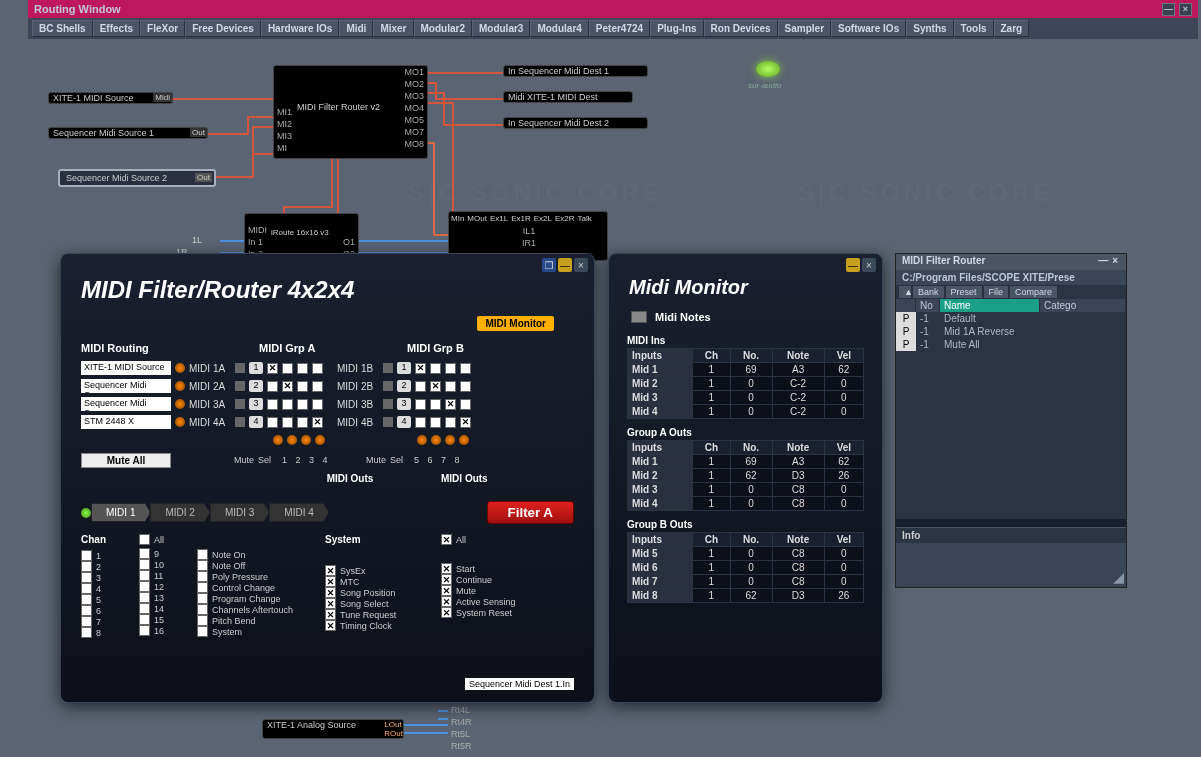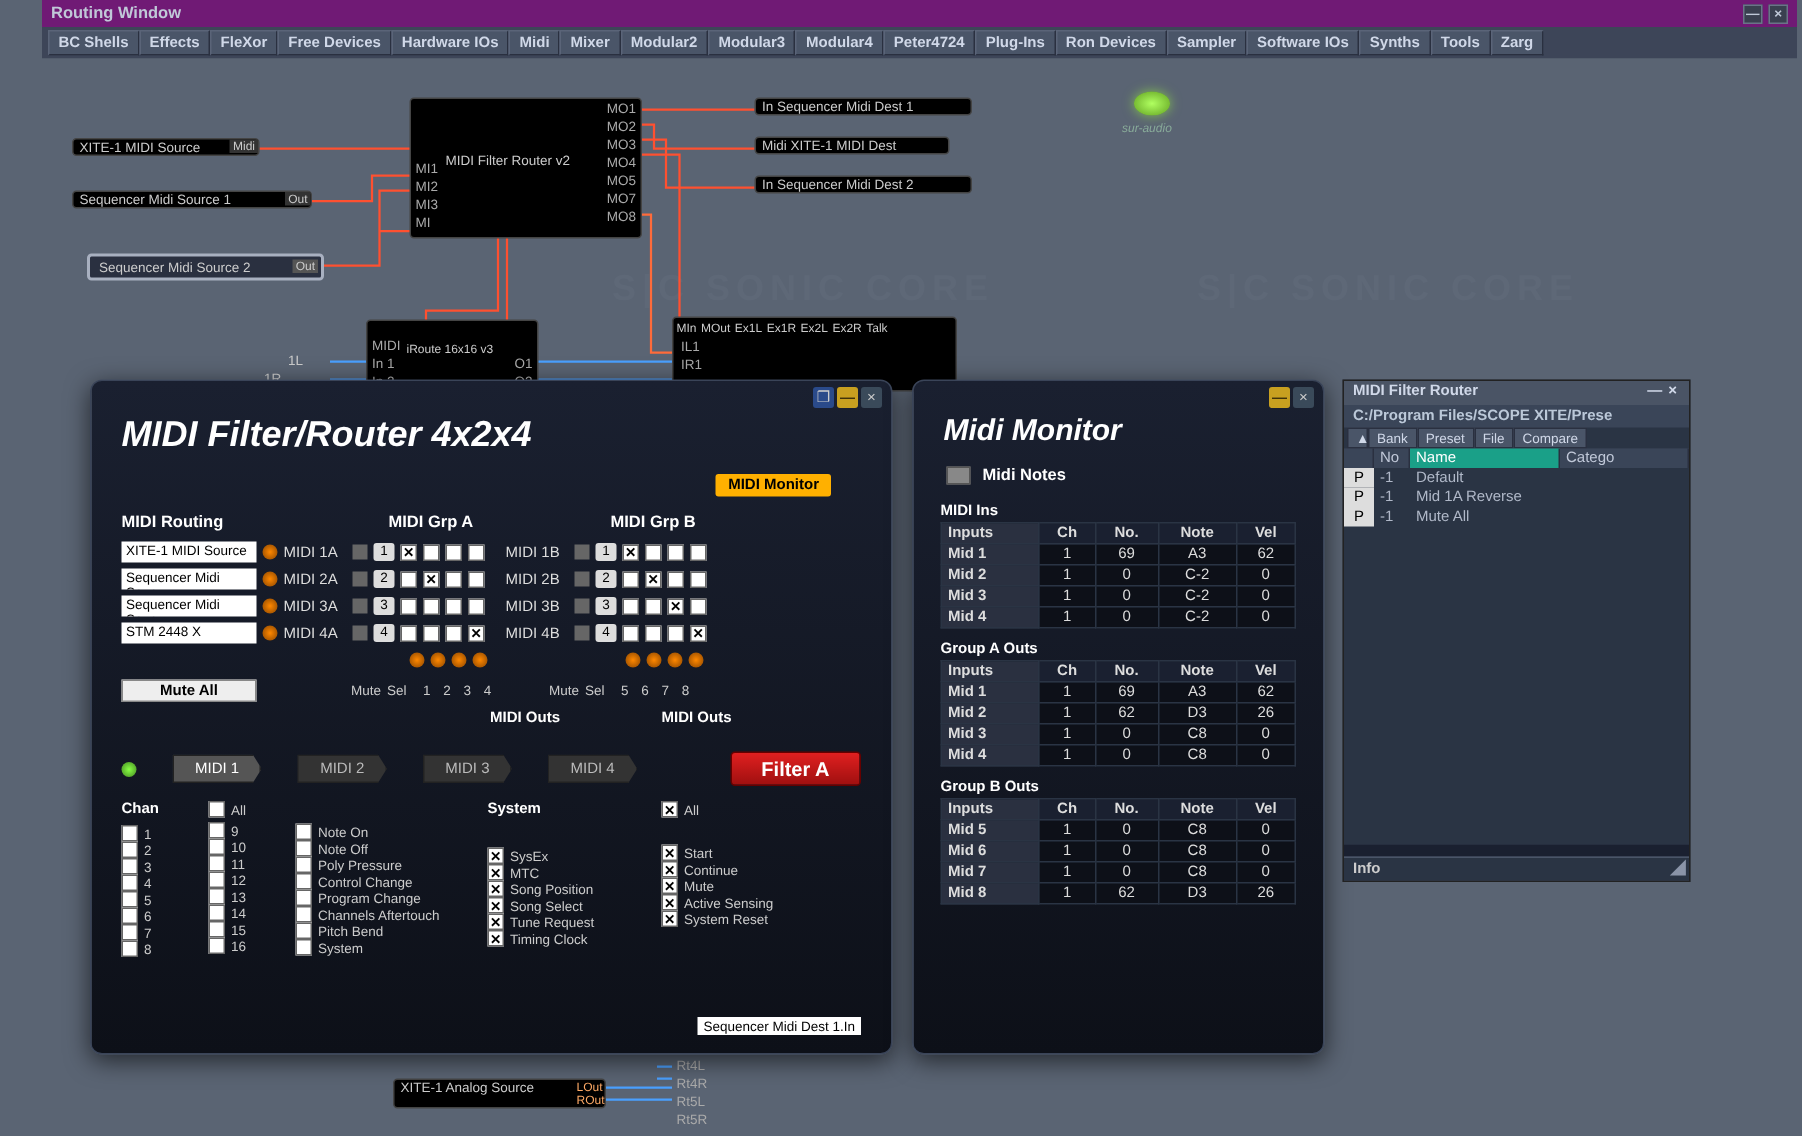--- a/index.html
+++ b/index.html
@@ -1,20 +1,20 @@
 <!DOCTYPE html>
 <html><head>
 <meta charset="utf-8">
 <style>
 * { box-sizing: border-box; margin: 0; padding: 0; }
 body { background: #5a6473; font-family: Arial, sans-serif; font-size: 11px; color: #ccc; width: 1201px; height: 757px; overflow: hidden; position: relative; }
 
 
 .routing-window { position: absolute; top: 0; left: 28px; width: 1170px; height: 757px; background: #5a6473; }
-.rw-titlebar { height: 18px; background: #701a75; color: #c0c8d8; padding: 2px 6px; font-size: 11px; font-weight: bold; display: flex; justify-content: space-between; align-items: center; }
+.rw-titlebar { height: 18px; background: #be185d; color: #c0c8d8; padding: 2px 6px; font-size: 11px; font-weight: bold; display: flex; justify-content: space-between; align-items: center; }
 .rw-titlebar .icons span { display: inline-block; width: 13px; height: 13px; background: #3a4050; border: 1px solid #6a7488; margin-left: 1px; text-align: center; line-height: 10px; font-size: 9px; cursor: pointer; }
 .toolbar { background: #3d4558; padding: 2px 4px; display: flex; gap: 0; flex-wrap: wrap; }
 .toolbar button { background: #4a5568; border: 1px solid #2a3040; border-top-color: #5a6478; border-left-color: #5a6478; color: #d0d8e8; font-size: 10px; padding: 2px 6px; cursor: pointer; font-weight: bold; }
 
 .canvas { position: relative; width: 100%; height: 700px; background: #5a6473; }
 .watermark { position: absolute; color: #6a7485; font-size: 24px; font-weight: bold; letter-spacing: 4px; opacity: 0.25; }
 
 .node-box { position: absolute; background: #000; border: 1px solid #444; border-radius: 3px; color: #ccc; font-size: 9px; }
 .node-box .label { color: #ccc; padding: 2px 4px; }
 .node-port { color: #aaa; font-size: 9px; display: block; padding: 1px 3px; }
@@ -41,21 +41,21 @@
 .routing-row { display: flex; align-items: center; gap: 4px; height: 18px; }
 .src-name { background: #fff; color: #000; width: 90px; font-size: 9px; padding: 1px 3px; height: 14px; overflow: hidden; }
 .led { width: 10px; height: 10px; border-radius: 50%; background: radial-gradient(#ff8800, #884400); display: inline-block; }
 .led.green { background: radial-gradient(#88ff44, #448822); }
 .grp-label { color: #ddd; font-size: 10px; width: 42px; }
 .num-box { background: #ddd; color: #000; width: 14px; height: 12px; font-size: 9px; text-align: center; border-radius: 2px; }
 .chk { width: 11px; height: 11px; background: #fff; border: 1px solid #666; display: inline-flex; align-items: center; justify-content: center; font-size: 9px; color: #000; cursor: pointer; }
 .chk.checked::after { content: "✕"; font-weight: bold; }
 .mute-all-btn { background: #eee; border: 1px solid #888; color: #000; font-size: 10px; padding: 1px 8px; font-weight: bold; cursor: pointer; }
 
-.channel-tabs { display: flex; margin: 10px 20px 4px; align-items: center; gap: 24px; }
+.channel-tabs { display: flex; margin: 10px 20px 4px; align-items: center; }
 .sel-ch-label { background: #222; color: #fff; font-weight: bold; font-size: 10px; padding: 2px 8px; margin-bottom: 2px; }
 .ch-tab { background: #333; color: #bbb; font-size: 10px; padding: 3px 14px; border: 1px solid #222; clip-path: polygon(0 0, 90% 0, 100% 50%, 90% 100%, 0 100%); }
 .ch-tab.active { background: #555; color: #fff; }
 .filter-btn { background: linear-gradient(#e02020, #a01010); color: #fff; font-weight: bold; border: 1px solid #600; padding: 3px 20px; margin-left: auto; border-radius: 3px; cursor: pointer; }
 
 .filter-grid { padding: 6px 20px; display: flex; gap: 18px; }
 .filter-col { display: flex; flex-direction: column; gap: 3px; }
 .filter-col .hdr { color: #fff; font-size: 10px; font-weight: bold; margin-bottom: 2px; }
 .filter-item { display: flex; align-items: center; gap: 4px; font-size: 9px; color: #ccc; }
 .dest-label { position: absolute; bottom: 12px; right: 20px; background: #fff; color: #000; font-size: 9px; padding: 1px 4px; }
@@ -69,21 +69,21 @@
 .mm-table th.rowh { background: #2a3040; text-align: left; }
 .mm-table td { background: #0d1018; text-align: center; color: #ddd; padding: 1px 4px; border: 1px solid #2a3444; }
 
 
 .preset-window { position: absolute; top: 253px; left: 895px; width: 232px; height: 335px; background: #3a4558; border: 1px solid #222; }
 .pw-titlebar { height: 16px; background: #4a5465; color: #d0d8e8; font-size: 10px; font-weight: bold; padding: 1px 6px; display: flex; justify-content: space-between; }
 .pw-path { font-size: 10px; color: #bbc8d8; padding: 2px 6px; font-weight: bold; }
 .pw-tabs { display: flex; gap: 0; padding: 0 2px; background: #2a3444; }
 .pw-tab { background: #4a5568; border: 1px solid #2a3040; color: #d0d8e8; font-size: 9px; padding: 1px 5px; }
 .pw-tab.tri { width: 14px; text-align: center; }
-.pw-list { background: #2a3444; height: 264px; }
+.pw-list { background: #2a3444; height: 220px; }
 .pw-head { display: flex; background: #3a4558; }
 .pw-head div { font-size: 10px; color: #c0c8d8; padding: 1px 4px; border-right: 1px solid #2a3040; }
 .pw-row { display: flex; font-size: 10px; color: #b0b8c8; }
 .pw-row div { padding: 1px 4px; }
 .pw-row .name-col { width: 100px; background: #1aa088; color: #fff; }
 .pw-info { background: #2a3444; color: #ccc; font-size: 10px; padding: 2px 6px; font-weight: bold; border-top: 1px solid #4a5568;}
 
 .green-blob { position: absolute; width: 24px; height: 16px; border-radius: 50%; background: radial-gradient(#b0ff60, #60a020); box-shadow: 0 0 8px rgba(160,255,60,0.6); }
 .sur-audio { position: absolute; font-size: 8px; color: #8a9; font-style: italic; }
 </style>
@@ -183,21 +183,21 @@
     <div class="node-box" style="top:52px; left:475px; width:130px;">
       <span class="label">Midi XITE-1 MIDI Dest</span>
     </div>
     <div class="node-box" style="top:78px; left:475px; width:145px;">
       <span class="label">In Sequencer Midi Dest 2</span>
     </div>
 
     <div class="green-blob" style="top:22px; left:728px;"></div>
     <span class="sur-audio" style="top:42px; left:720px;">sur-audio</span>
 
-    <div class="node-box" style="top:172px; left:420px; width:190px; height:50px;">
+    <div class="node-box" style="top:172px; left:420px; width:160px; height:50px;text-align:center;">
       <div style="display:flex;gap:3px;padding:2px;font-size:8px;" id="mix-ports">
           <span style="font-size: 8px;">MIn</span>
           <span style="font-size: 8px;">MOut</span>
           <span style="font-size: 8px;">Ex1L</span>
           <span style="font-size: 8px;">Ex1R</span>
           <span style="font-size: 8px;">Ex2L</span>
           <span style="font-size: 8px;">Ex2R</span>
           <span style="font-size: 8px;">Talk</span>
         </div>
       <div style="padding-left:2px;">

